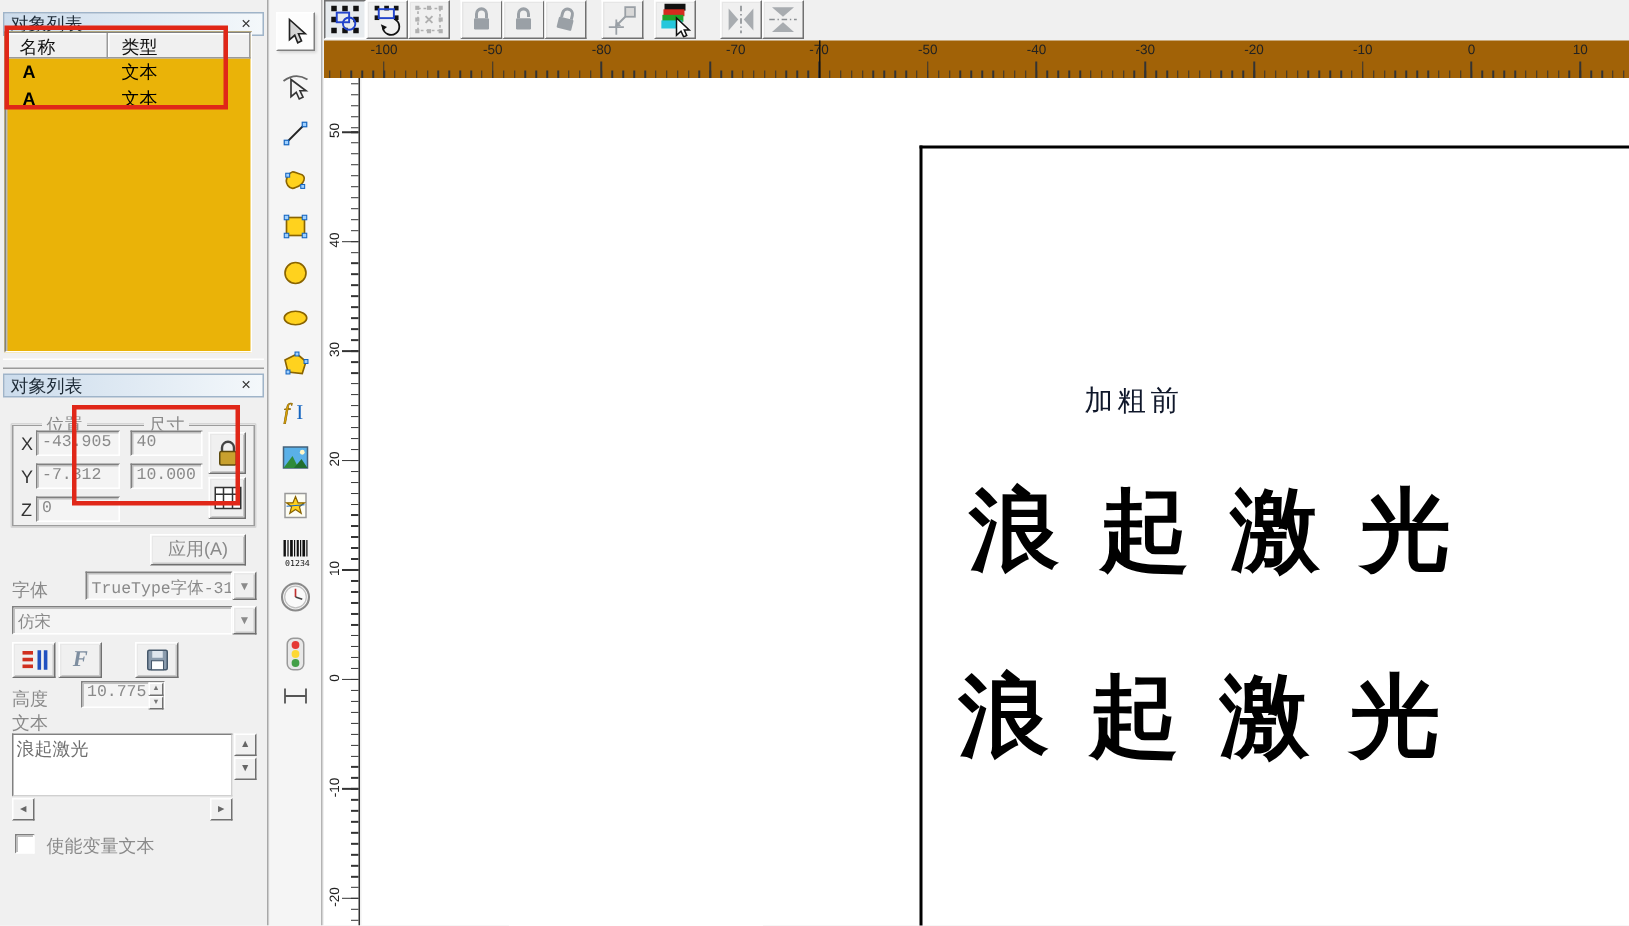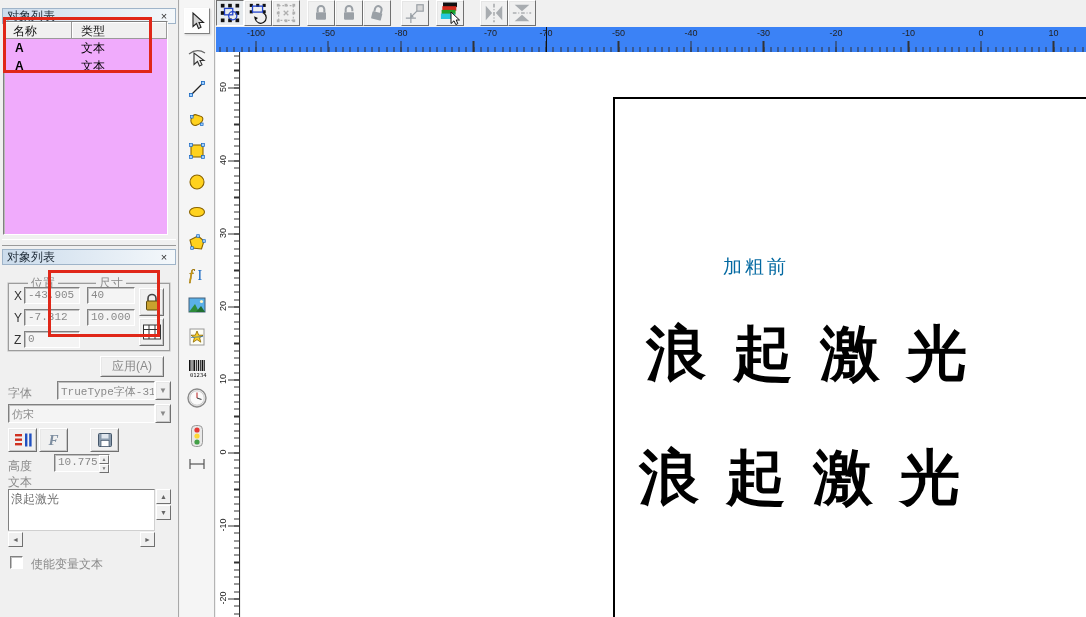--- a/index.html
+++ b/index.html
@@ -4,21 +4,21 @@
 <style>
   * { margin:0; padding:0; box-sizing:border-box; }
   html,body { width:1086px; height:617px; overflow:hidden; }
   body { font-family:"Liberation Sans", sans-serif; background:#f0f0f0; position:relative; }
   #app { position:absolute; inset:0; width:1086px; height:617px; background:#f0f0f0; }
 
   
   #left-dock { position:absolute; left:0; top:0; width:179px; height:617px; background:#f0f0f0; border-right:1px solid #a8a8a8; }
   .titlebar { position:absolute; left:2px; right:2px; height:16px; background:linear-gradient(to right,#cdnone,#fff); background:linear-gradient(to right,#ccdcec,#f4f8fb); border:1px solid #9fb4c9; display:flex; align-items:center; padding:0 4px; font-size:12px; color:#1d2a36; }
   .titlebar .close { margin-left:auto; font-size:11px; color:#333; width:14px; text-align:center; cursor:default; line-height:12px; }
-  .sunken { border:1px solid; border-color:#808080 #fff #fff #808080; box-shadow:inset 1px 1px 0 #b8b8b8; background:#f0abfc; }
+  .sunken { border:1px solid; border-color:#808080 #fff #fff #808080; box-shadow:inset 1px 1px 0 #b8b8b8; background:#eab308; }
   .raisedbtn { background:#f0f0f0; border:1px solid; border-color:#fff #707070 #707070 #fff; box-shadow:inset 1px 1px 0 #e8e8e8, inset -1px -1px 0 #c8c8c8; }
   .graytext { color:#8a8a8a; }
 
   
   #olist-body { position:absolute; left:3px; top:21px; width:165px; height:214px; }
   .ohead { display:flex; height:17px; }
   .hcell { height:17px; background:#f0f0f0; border-right:1px solid #9a9a9a; border-bottom:1px solid #9a9a9a; box-shadow:inset 1px 1px 0 #fff; font-size:12px; color:#111; padding:1px 0 0 9px; }
   .hc1 { width:68px; } .hc2 { width:78px; } .hfill { flex:1; }
   .orow { display:flex; height:18px; align-items:center; font-size:12px; color:#000; }
   .ocell.c1 { width:68px; padding-left:11px; font-weight:bold; }
@@ -49,39 +49,39 @@
   .vtool { position:absolute; left:4px; width:26px; height:26px; display:flex; align-items:center; justify-content:center; }
   .vtool.active { background:#fdfdfd; border:1px solid; border-color:#fff #808080 #808080 #fff; box-shadow:1px 1px 2px rgba(0,0,0,.15); }
 
   
   #htoolbar { position:absolute; left:216px; top:0; right:0; height:27px; background:#f0f0f0; display:flex; align-items:flex-start; }
   .tbtn { width:28px; height:26px; display:flex; align-items:center; justify-content:center; background:#f0f0f0; border:1px solid; border-color:#fff #707070 #707070 #fff; box-shadow:inset 1px 1px 0 #e6e6e6; }
   .tbtn.pressed { border-color:#707070 #fff #fff #707070; background:#e7ebee; box-shadow:none; }
   .tgap6 { width:7px; } .tgap10 { width:10px; } .tgap14 { width:16px; }
 
   
-  #hruler { position:absolute; left:216px; top:27px; right:0; height:25px; background:#3b82f6; }
+  #hruler { position:absolute; left:216px; top:27px; right:0; height:25px; background:#a16207; }
   .hrl { position:absolute; top:1px; transform:translateX(-50%); font-size:9px; color:#222; }
   #hticks-minor { position:absolute; left:0; right:0; bottom:0; height:5px;
     background:repeating-linear-gradient(90deg,#333 0 1px,transparent 1px 7.25px); background-position-x:39.5px; }
   #hticks-major { position:absolute; left:0; right:0; bottom:0; height:11px;
     background:repeating-linear-gradient(90deg,#333 0 1px,transparent 1px 72.5px); background-position-x:39.5px; }
   #cursor-marker-h { position:absolute; top:0; bottom:0; width:1px; background:#111; left:330px; }
   #vruler { position:absolute; left:216px; top:52px; width:24px; height:565px; background:#fff; border-right:1px solid #333; }
   .vrl { position:absolute; left:-3px; width:20px; text-align:center; transform:rotate(-90deg); font-size:9px; color:#222; }
   #vticks-minor { position:absolute; top:0; bottom:0; right:0; width:5px;
     background:repeating-linear-gradient(180deg,#333 0 1px,transparent 1px 7.3px); background-position-y:35.5px; }
   #vticks-major { position:absolute; top:0; bottom:0; right:0; width:11px;
     background:repeating-linear-gradient(180deg,#333 0 1px,transparent 1px 73px); background-position-y:35.5px; }
 
   
   #canvas { position:absolute; left:241px; top:52px; right:0; bottom:0; background:#fff; }
   #demo-notice { position:absolute; left:3px; top:11px; font-size:13px; font-weight:bold; color:#111; letter-spacing:.2px; }
   #page-frame { position:absolute; left:372px; top:45px; right:-3px; bottom:-3px; border-left:2px solid #000; border-top:2px solid #000; }
-  #bold-annotation { position:absolute; left:482px; top:202px; font-size:19px; color:#0369a1; letter-spacing:3px; }
+  #bold-annotation { position:absolute; left:482px; top:202px; font-size:19px; color:#0f172a; letter-spacing:3px; }
   .marktext { position:absolute; font-family:"Liberation Serif","DejaVu Serif",serif; font-size:60px; color:#000; letter-spacing:27px; white-space:nowrap; }
   #mark-line-1 { left:405px; top:262px; font-weight:600; }
   #mark-line-2 { left:398px; top:386px; font-weight:800; }
 
   svg { display:block; }
 </style>
 </head>
 <body>
 <div id="app">
 

